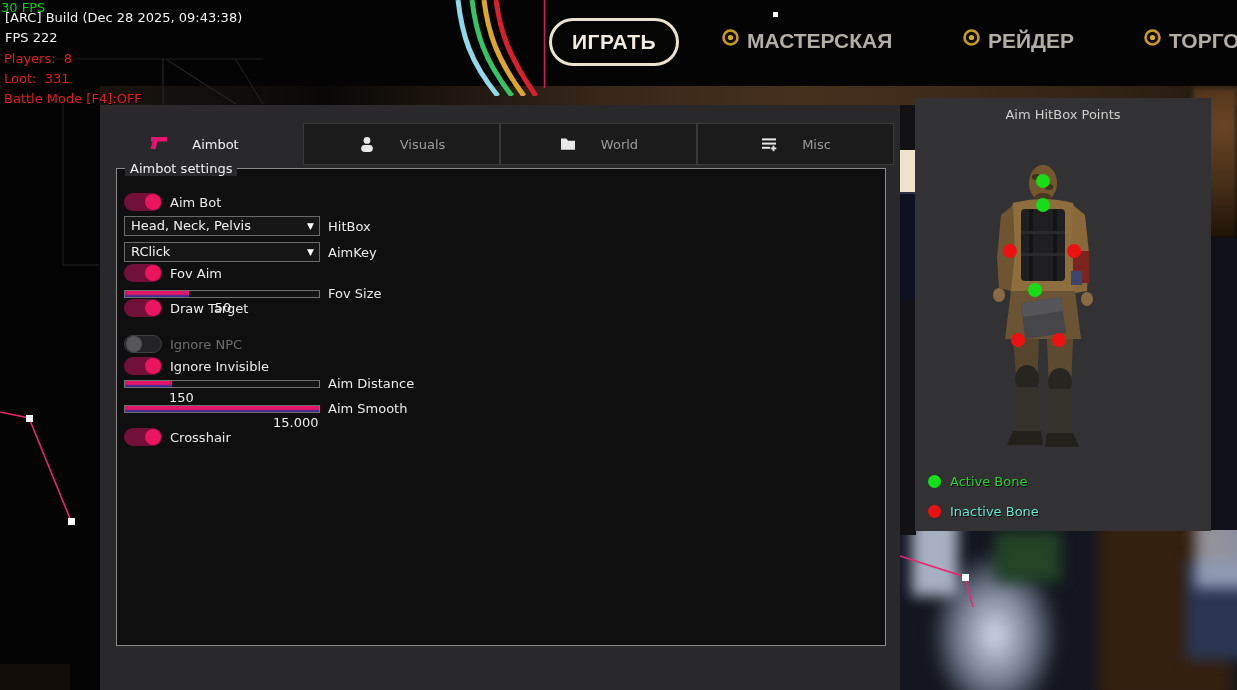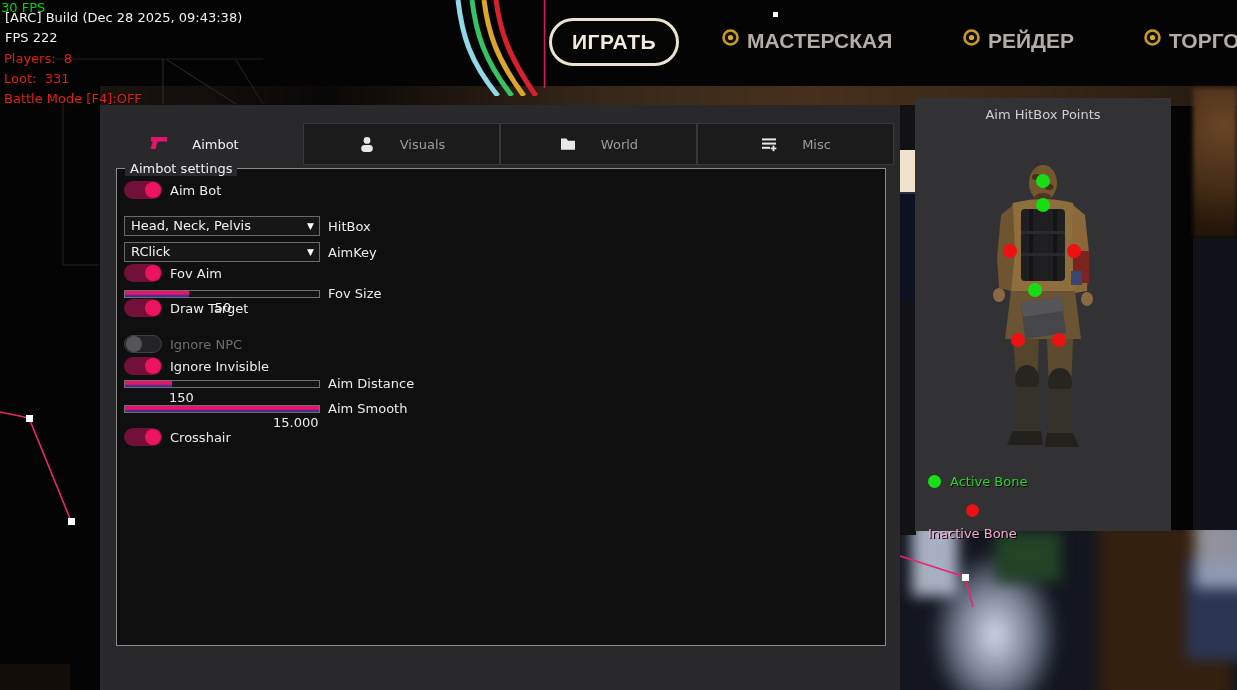--- a/index.html
+++ b/index.html
@@ -78,34 +78,34 @@
 
   .slider{position:relative;width:196px;height:8px;flex:0 0 196px;background:#141415;
     border:1px solid #6f6f6f;cursor:pointer;margin-top:2px;}
   .slider-fill{position:absolute;left:0;top:0;height:100%;
     background:linear-gradient(180deg,#e5156b 0%,#e5156b 55%,#7a1d86 68%,#3b3292 80%,#3b3292 100%);}
   .slider-value{position:absolute;top:9px;font-size:13px;color:#ececec;white-space:nowrap;}
   .sv-center{left:0;width:196px;text-align:center;}
   .slider-label{margin-top:-2px;}
 
   
-  .hitbox{position:absolute;left:915px;top:98px;width:256px;height:433px;background:#323234;z-index:2;}
+  .hitbox{position:absolute;left:915px;top:98px;width:296px;height:433px;background:#323234;z-index:2;}
   .hb-title{position:absolute;left:0;top:9px;width:100%;text-align:center;font-size:13px;color:#cfcfcf;}
   .model{position:absolute;left:48px;top:55px;width:160px;height:300px;}
   .bone-dot{position:absolute;width:14px;height:14px;border-radius:50%;transform:translate(-50%,-50%);
     cursor:pointer;}
   .bone-dot.active{background:#16dd16;}
   .bone-dot.inactive{background:#ee1111;}
   .legend-row{position:absolute;left:13px;display:flex;align-items:center;gap:9px;font-size:13px;
     text-shadow:1px 1px 0 #000;}
   .legend-dot{width:13px;height:13px;border-radius:50%;}
   .legend-dot.active{background:#16e016;}
   .legend-dot.inactive{background:#e81212;}
   .legend-row.active-row{color:#2bd42b;}
-  .legend-row.inactive-row{color:#f9a8d4;flex-direction:column;}
+  .legend-row.inactive-row{color:#5eead4;}
 </style>
 </head>
 <body>
 
 <div id="stage">
 
   <div class="scene">
     <div class="strip-under-menu"></div>
     <div class="rock-tr"></div>
     <div class="right-col"></div>
@@ -213,21 +213,21 @@
           <rect x="10.7" y="11.5" width="5.6" height="1.8" fill="#e8e8e8"></rect>
         </svg>
         <span>Misc</span>
       </div>
     </div>
 
     <div class="fieldset">
       <span class="flegend">Aimbot settings</span>
     </div>
 
-    <div class="row" style="top:76px;">
+    <div class="row" style="top:88px;">
       <div class="toggle on"></div>
       <span class="lbl">Aim Bot</span>
     </div>
 
     <div class="row" style="top:111px;">
       <div class="dropdown">
         <span>Head, Neck, Pelvis</span>
         <span class="dd-arrow">▼</span>
       </div>
       <span class="lbl">HitBox</span>

